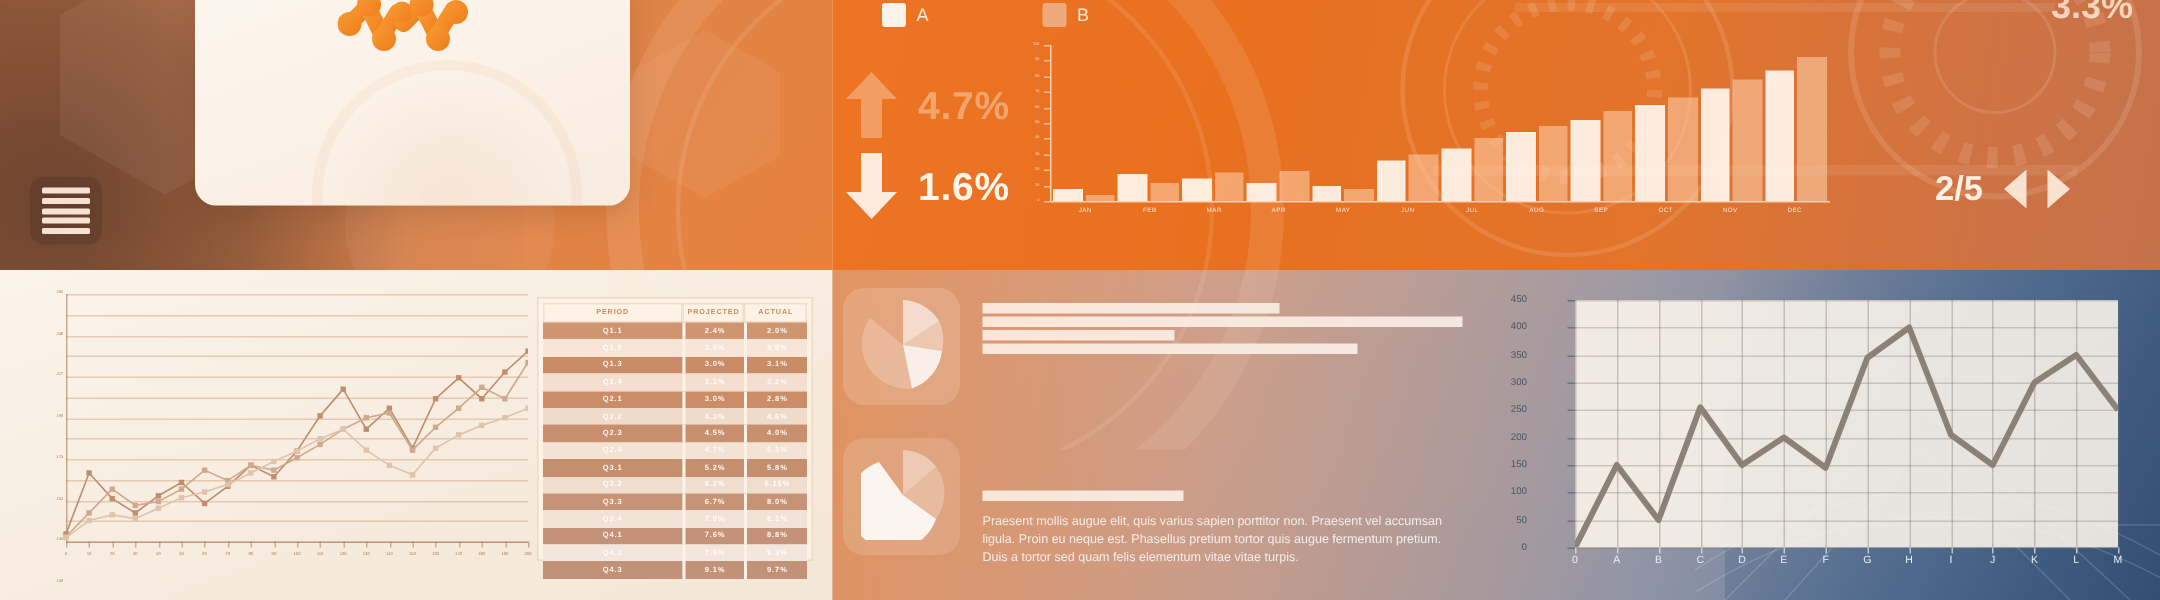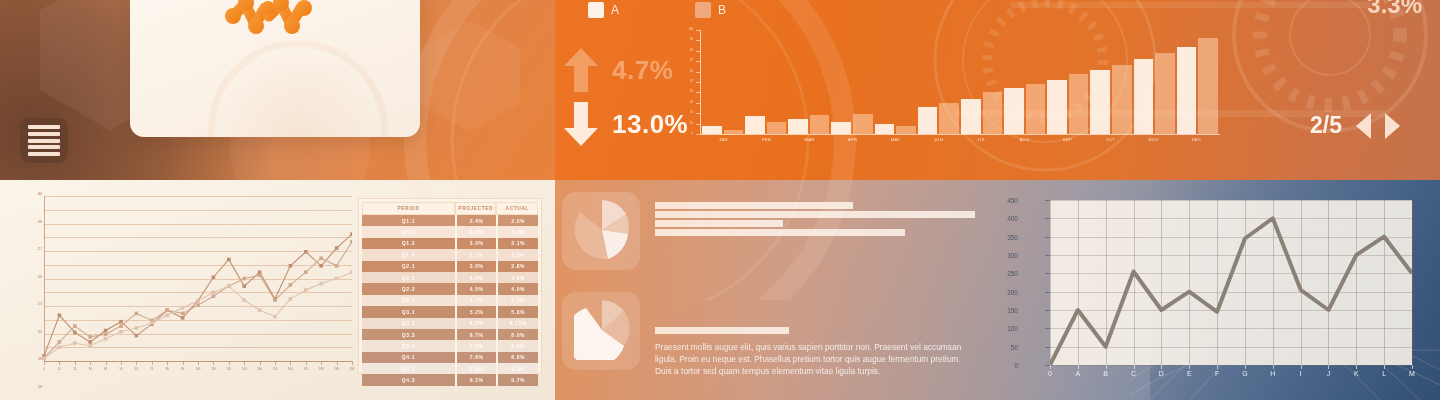--- a/index.html
+++ b/index.html
@@ -66,21 +66,21 @@
   .bc-axis-x { position:absolute; left:0; top:104px; width:520px; height:1px; background:rgba(255,240,225,.75); }
   .bc-tick { position:absolute; left:-4px; width:4px; height:1px; background:rgba(255,240,225,.6); }
   .bc-ticklab { position:absolute; right:100%; margin-right:3px; font-size:2.6px; color:rgba(255,240,225,.85); line-height:1; transform:translateY(-1px); }
   .bars { position:absolute; left:2px; top:0; width:516px; height:104px; display:flex; align-items:flex-end; gap:2px; }
   .bar { flex:1 1 0; border-radius:0; }
   .months { position:absolute; left:2px; top:107px; width:516px; display:flex; }
   .months span { flex:1 1 0; text-align:center; font-size:4.2px; color:rgba(255,240,225,.9); letter-spacing:.3px; }
 
   
   .pager { position:absolute; left:1290px; top:112px; display:flex; align-items:center; gap:14px; }
-  .pager .pnum { font-size:23px; font-weight:bold; color:#fdf0e4;margin-left:20px; }
+  .pager .pnum { font-size:23px; font-weight:bold; color:#fdf0e4; }
   .tri { width:0; height:0; border-top:13px solid transparent; border-bottom:13px solid transparent; }
   .tri.l { border-right:15px solid rgba(255,240,228,.88); }
   .tri.r { border-left:15px solid rgba(255,240,228,.88); }
   .corner-pct { position:absolute; right:18px; top:-9px; font-size:24px; font-weight:bold;
     color:rgba(255,236,216,.80); }
 
   
   .sc { position:absolute; left:22px; top:196px; width:330px; height:178px; }
   .sc .grid { position:absolute; left:22px; top:0; right:0; height:165px; }
   .sc .grid i { position:absolute; left:0; right:0; height:1px; background:rgba(205,140,95,.38); }
@@ -235,21 +235,21 @@
     <svg class="arrow" viewBox="0 0 38 48">
       <path d="M19 2 L36 20 L26 20 L26 46 L12 46 L12 20 L2 20 Z" fill="rgba(255,226,200,.38)"></path>
     </svg>
     <div class="val">4.7%</div>
   </div>
 
   <div class="kpi down">
     <svg class="arrow" viewBox="0 0 38 48">
       <path d="M19 46 L36 28 L26 28 L26 2 L12 2 L12 28 L2 28 Z" fill="rgba(255,245,236,.92)"></path>
     </svg>
-    <div class="val">13.0%</div>
+    <div class="val">1.6%</div>
   </div>
 
   <div class="barchart">
     <div class="bc-axis-y"></div>
     <div class="bc-axis-x"></div>
     <div class="bars" id="bars">
         <div class="bar" style="height: 8.32px; background: rgba(255, 246, 238, 0.92);"></div>
         <div class="bar" style="height: 4.16px; background: rgba(255, 210, 175, 0.55);"></div>
         <div class="bar" style="height: 17.68px; background: rgba(255, 246, 238, 0.92);"></div>
         <div class="bar" style="height: 12.48px; background: rgba(255, 210, 175, 0.55);"></div>
@@ -586,21 +586,21 @@
       <i style="width:100%"></i>
       <i style="width:40%"></i>
       <i style="width:78%"></i>
     </div>
   </div>
 
   <div class="txtblk b2">
     <div class="phbars">
       <i style="width:42%"></i>
     </div>
-    <p>Praesent mollis augue elit, quis varius sapien porttitor non. Praesent vel accumsan ligula. Proin eu neque est. Phasellus pretium tortor quis augue fermentum pretium. Duis a tortor sed quam tempus elementum vitae ligula turpis.</p>
+    <p>Praesent mollis augue elit, quis varius sapien porttitor non. Praesent vel accumsan ligula. Proin eu neque est. Phasellus pretium tortor quis augue fermentum pretium. Duis a tortor sed quam felis elementum vitae vitae turpis.</p>
   </div>
 
   <div class="lc">
     <div class="plot" id="lcplot">
         <div class="gy" style="top: 165px;"></div>
         <div class="gy" style="top: 146.667px;"></div>
         <div class="gy" style="top: 128.333px;"></div>
         <div class="gy" style="top: 110px;"></div>
         <div class="gy" style="top: 91.6667px;"></div>
         <div class="gy" style="top: 73.3333px;"></div>

